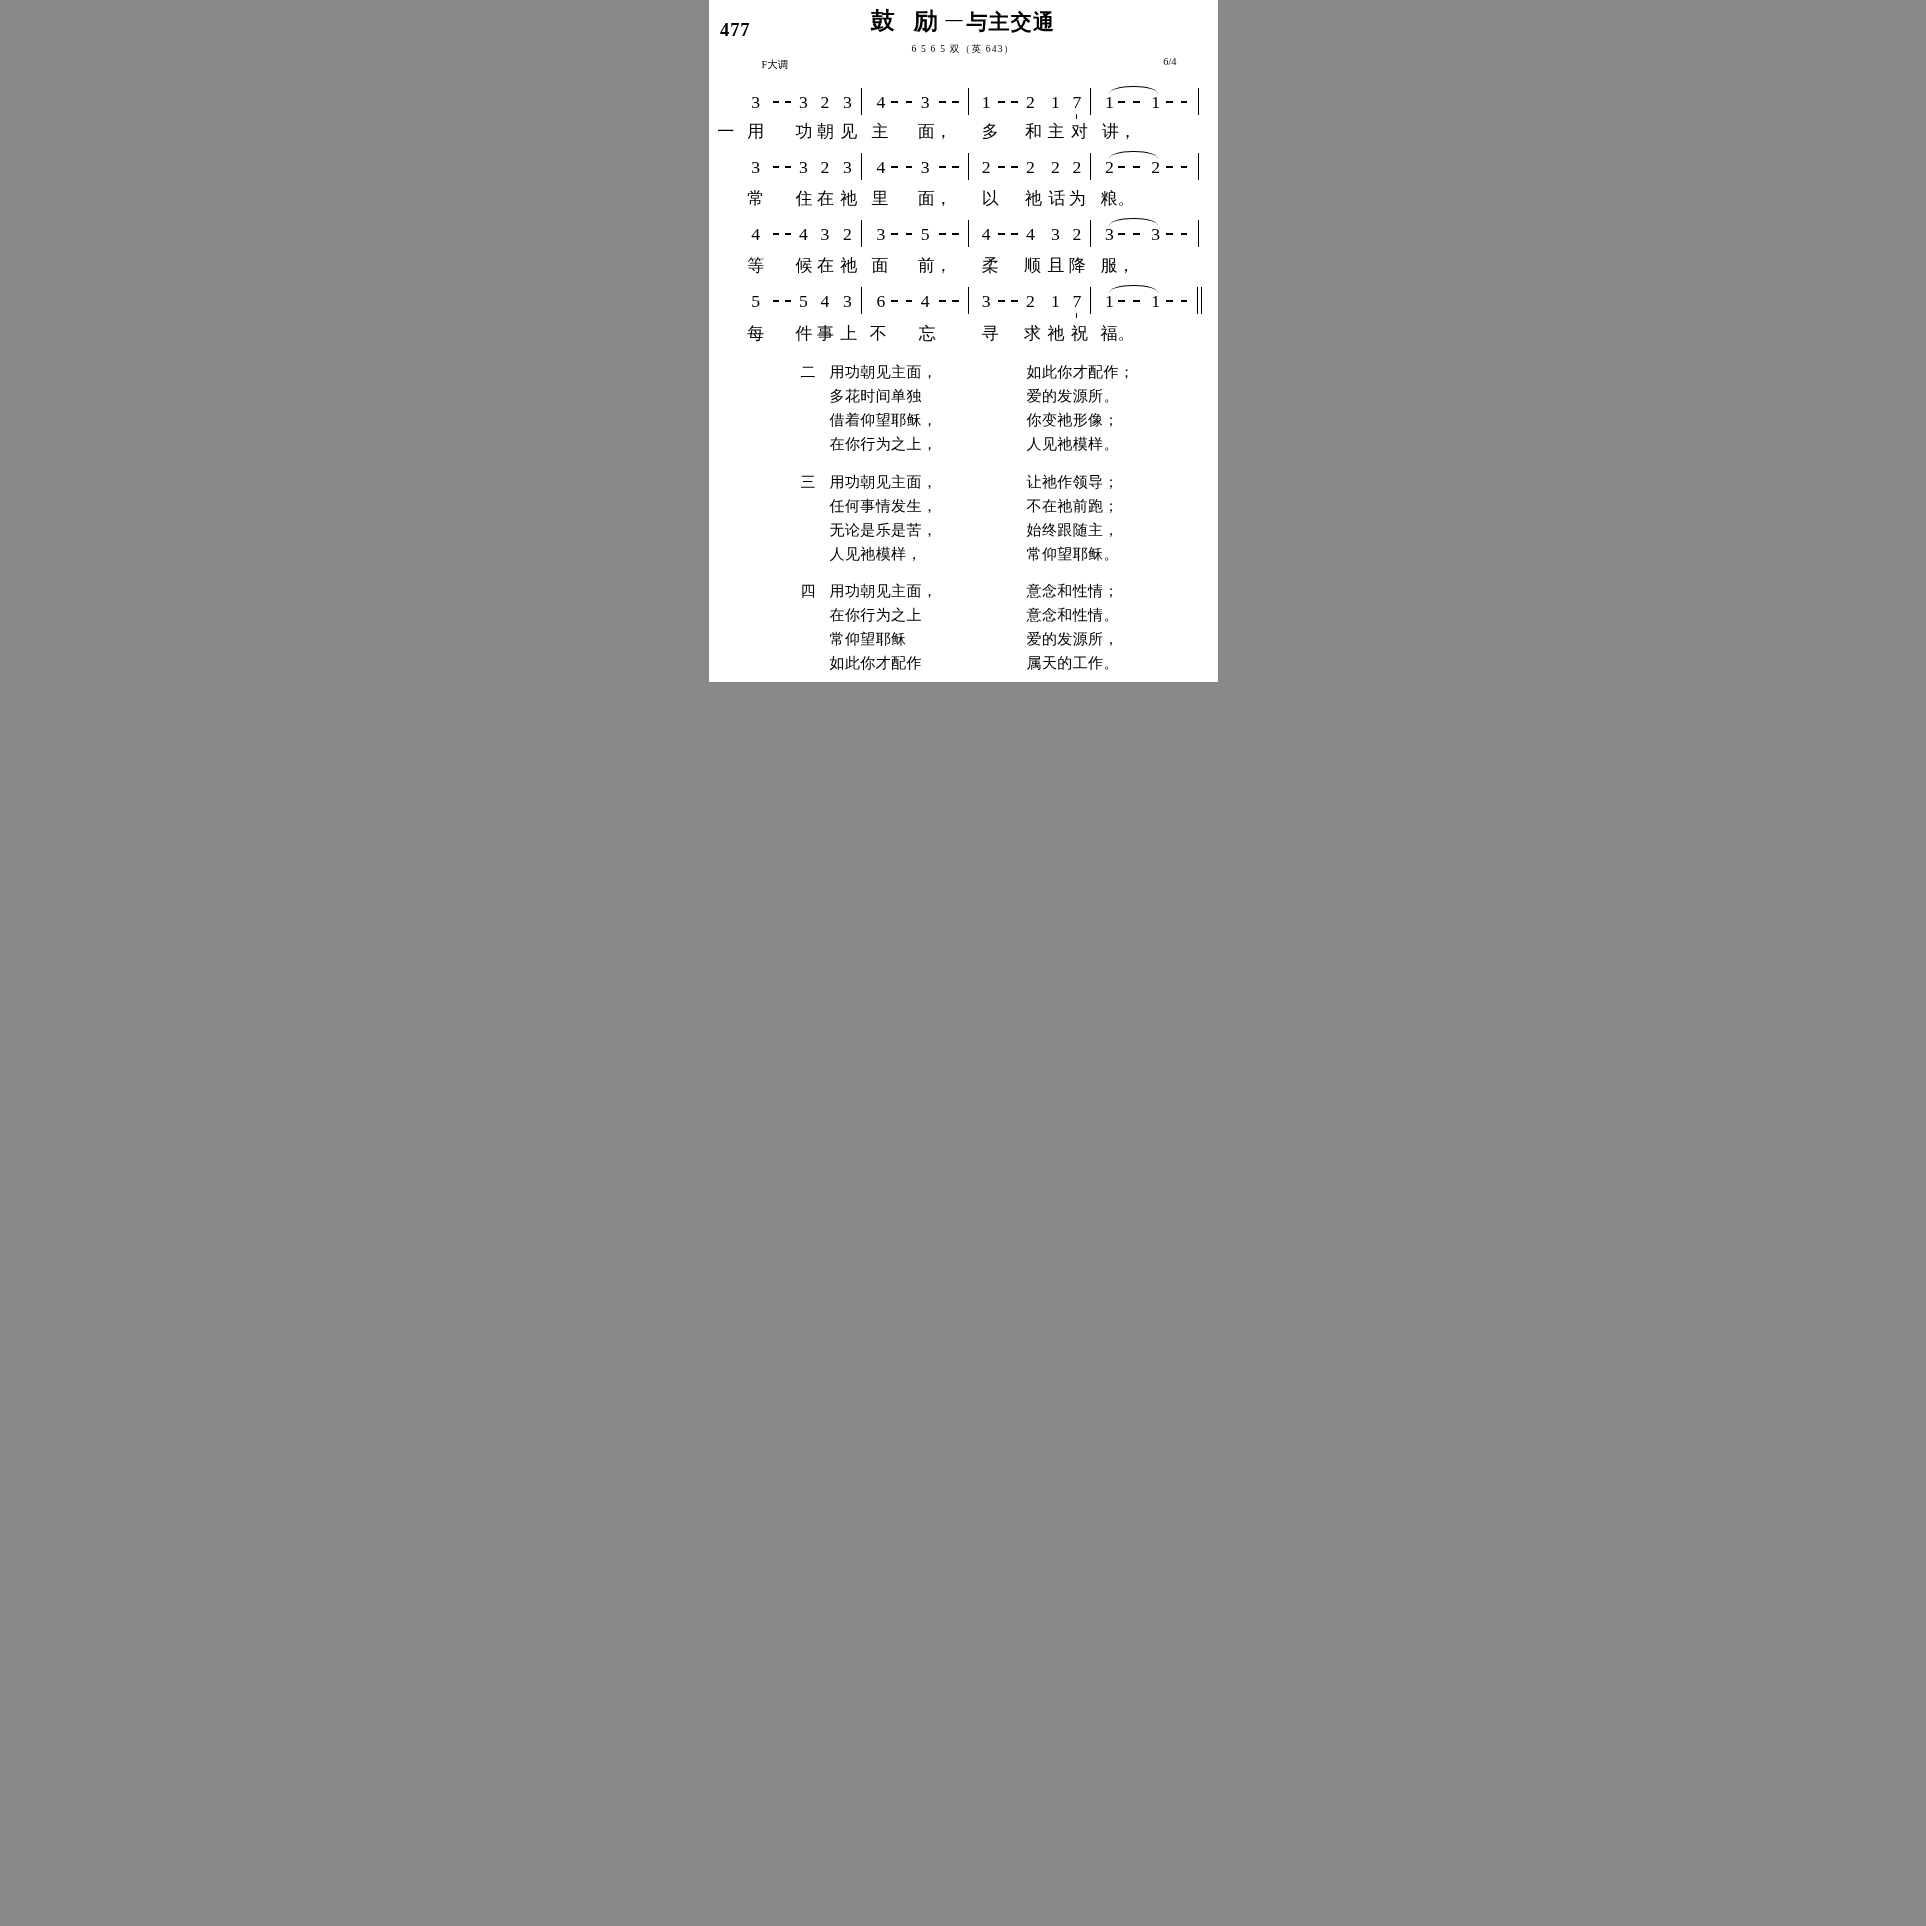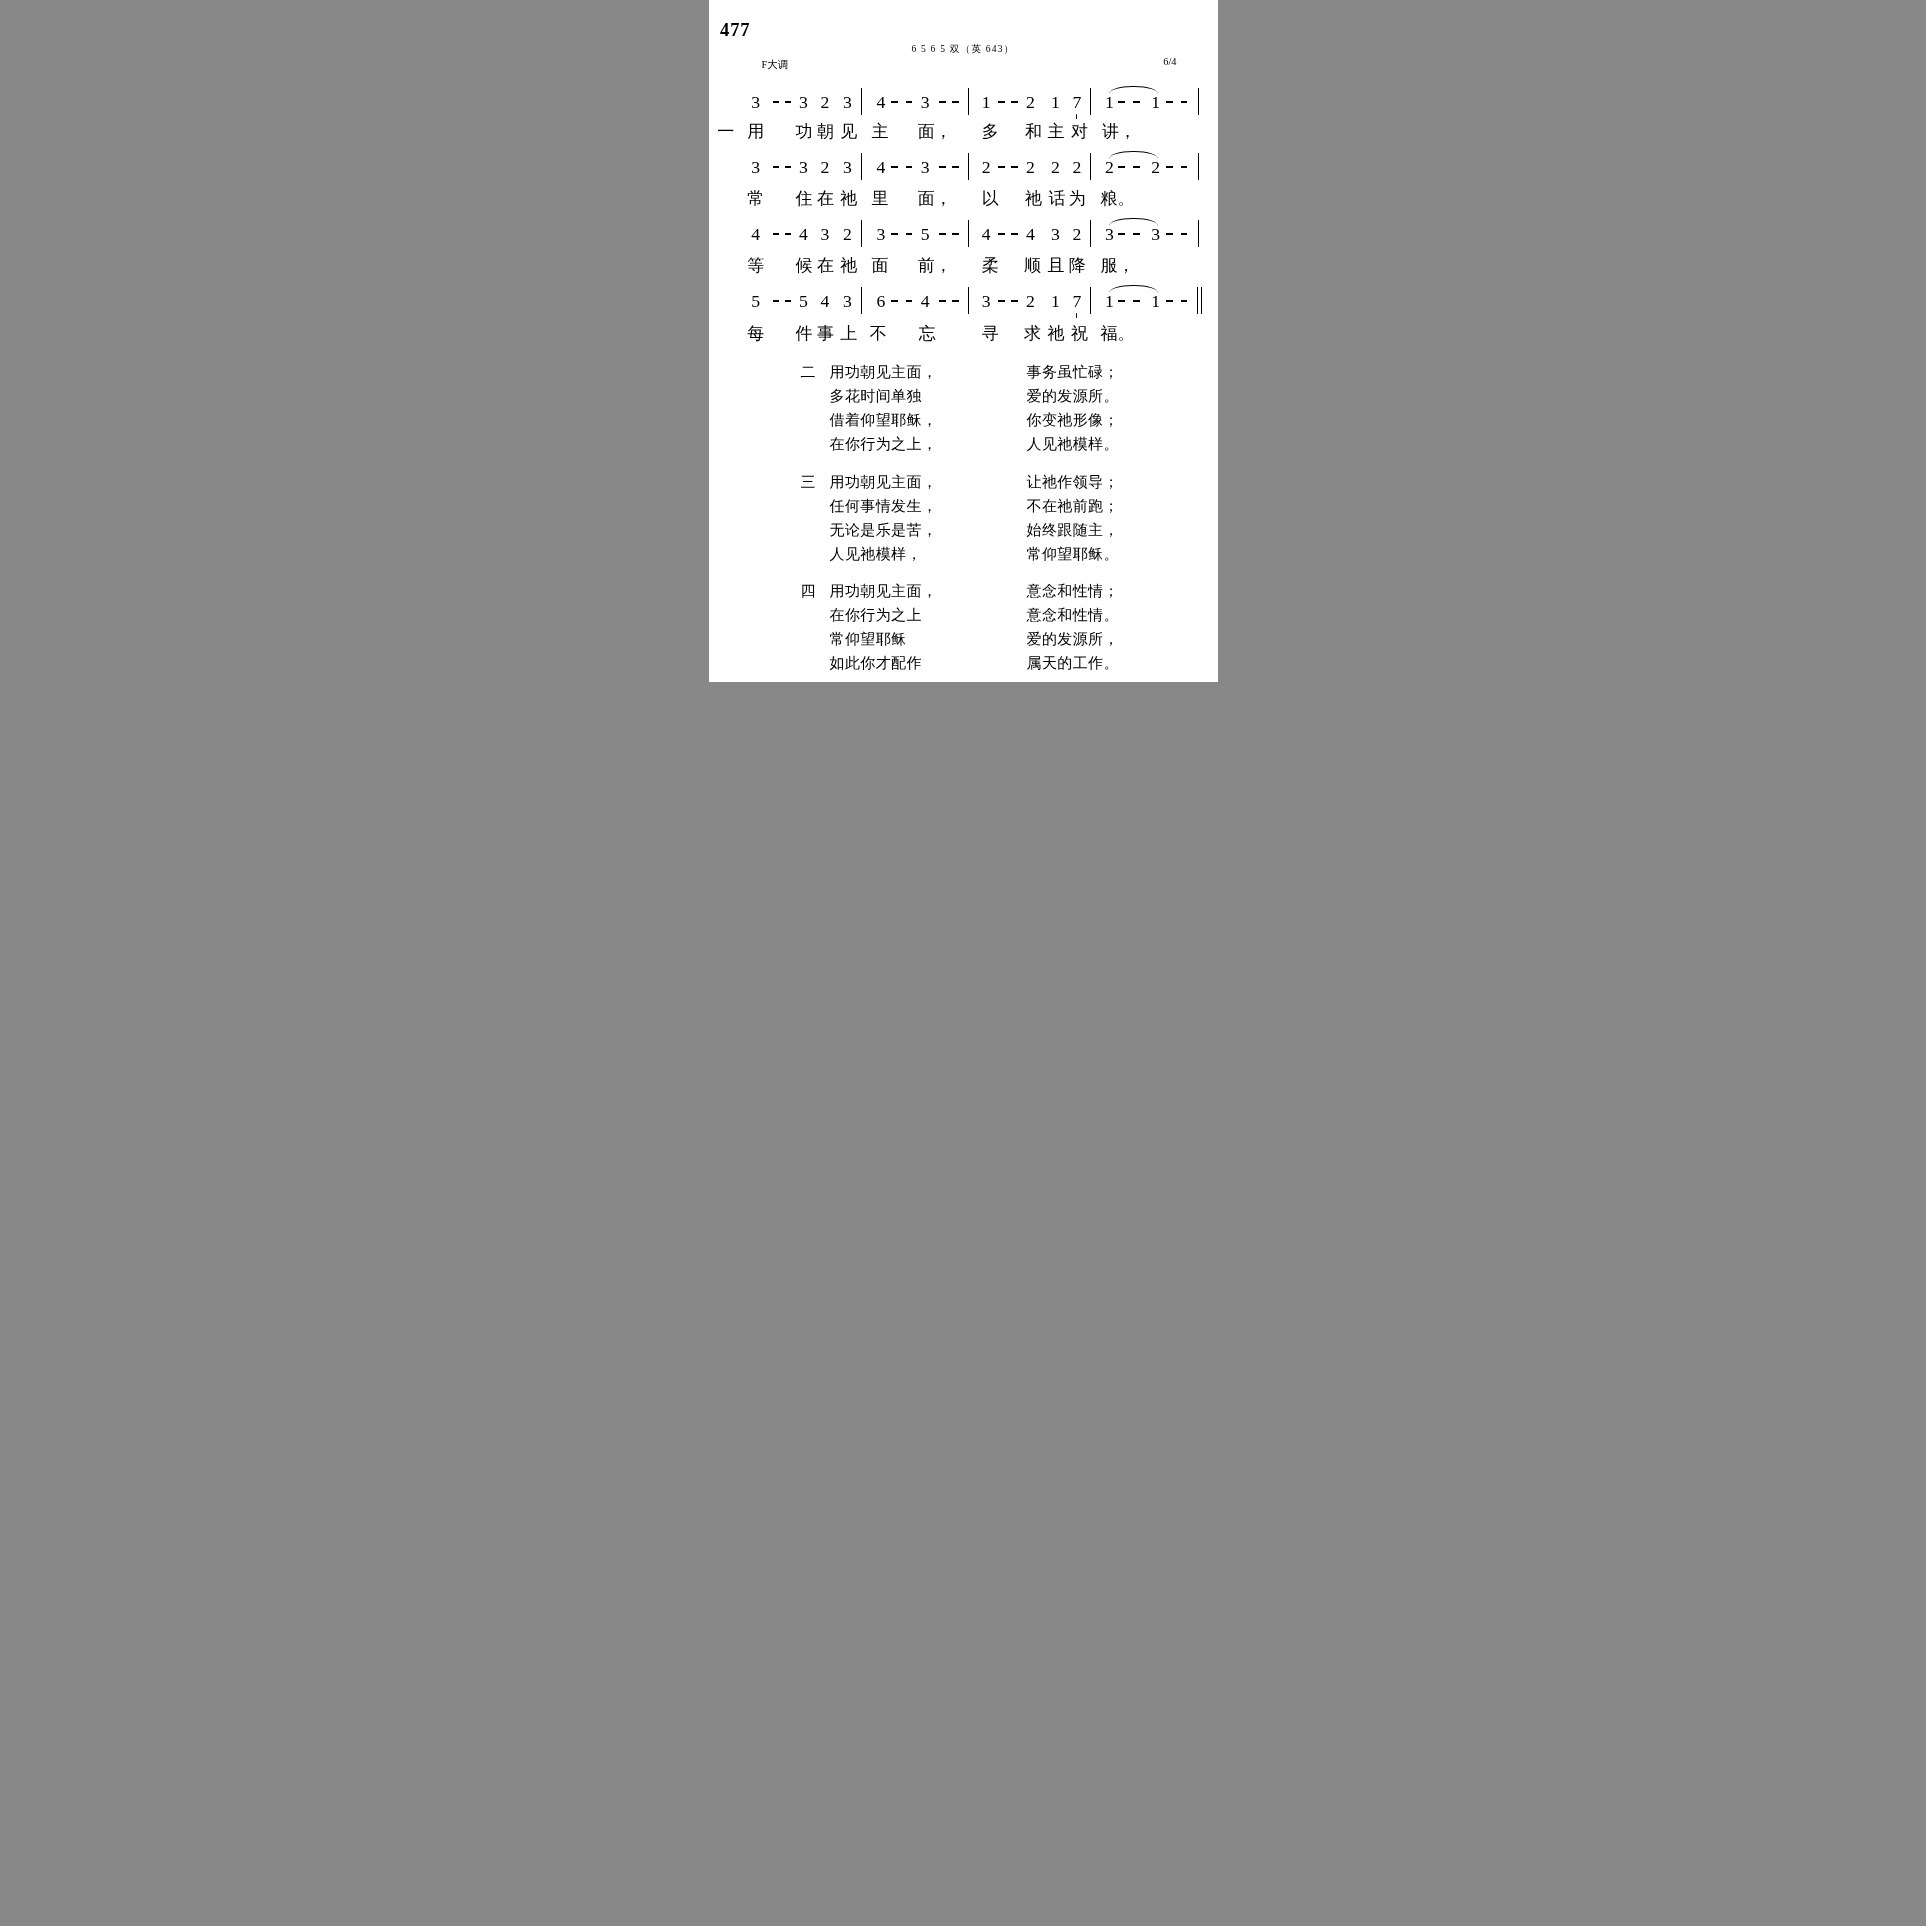--- a/index.html
+++ b/index.html
@@ -56,20 +56,23 @@
   .snum{position:absolute;left:92px;top:0;font-size:15px;line-height:20px;}
   .sleft{position:absolute;left:121px;top:0;font-size:15px;line-height:20px;letter-spacing:0.4px;white-space:nowrap;}
   .sright{position:absolute;left:318px;top:0;font-size:15px;line-height:20px;letter-spacing:0.4px;white-space:nowrap;}
 </style>
 </head>
 <body>
 
 <div class="page">
   <div class="hymn-number">477</div>
 
+  <div class="title">
+    <span class="title-main">鼓 励</span><span class="title-dash">—</span><span class="title-suffix">与主交通</span>
+  </div>
 
   <div class="subtitle">6 5 6 5 双（英 643）</div>
 
   <div class="key-signature">F大调</div>
   <div class="time-signature">6/4</div>
 
   <div id="systems">
       <div class="music-line" style="top: 86px;">
         <span class="note" style="left: 8.4%;">3</span>
         <div class="ndash" style="left: 12.6%;"></div>
@@ -247,21 +250,21 @@
         <span class="lyr" style="left: 71.2%;">祝</span>
         <span class="lyr" style="left: 77%;">福。</span>
       </div>
     </div>
 
   <div class="stanzas" id="stanzas">
       <div class="stanza">
         <div class="srow">
           <span class="snum">二</span>
           <span class="sleft">用功朝见主面，</span>
-          <span class="sright">事务虽忙碌；</span>
+          <span class="sright">如此你才配作；</span>
         </div>
         <div class="srow">
           <span class="sleft">多花时间单独</span>
           <span class="sright">爱的发源所。</span>
         </div>
         <div class="srow">
           <span class="sleft">借着仰望耶稣，</span>
           <span class="sright">你变祂形像；</span>
         </div>
         <div class="srow">

